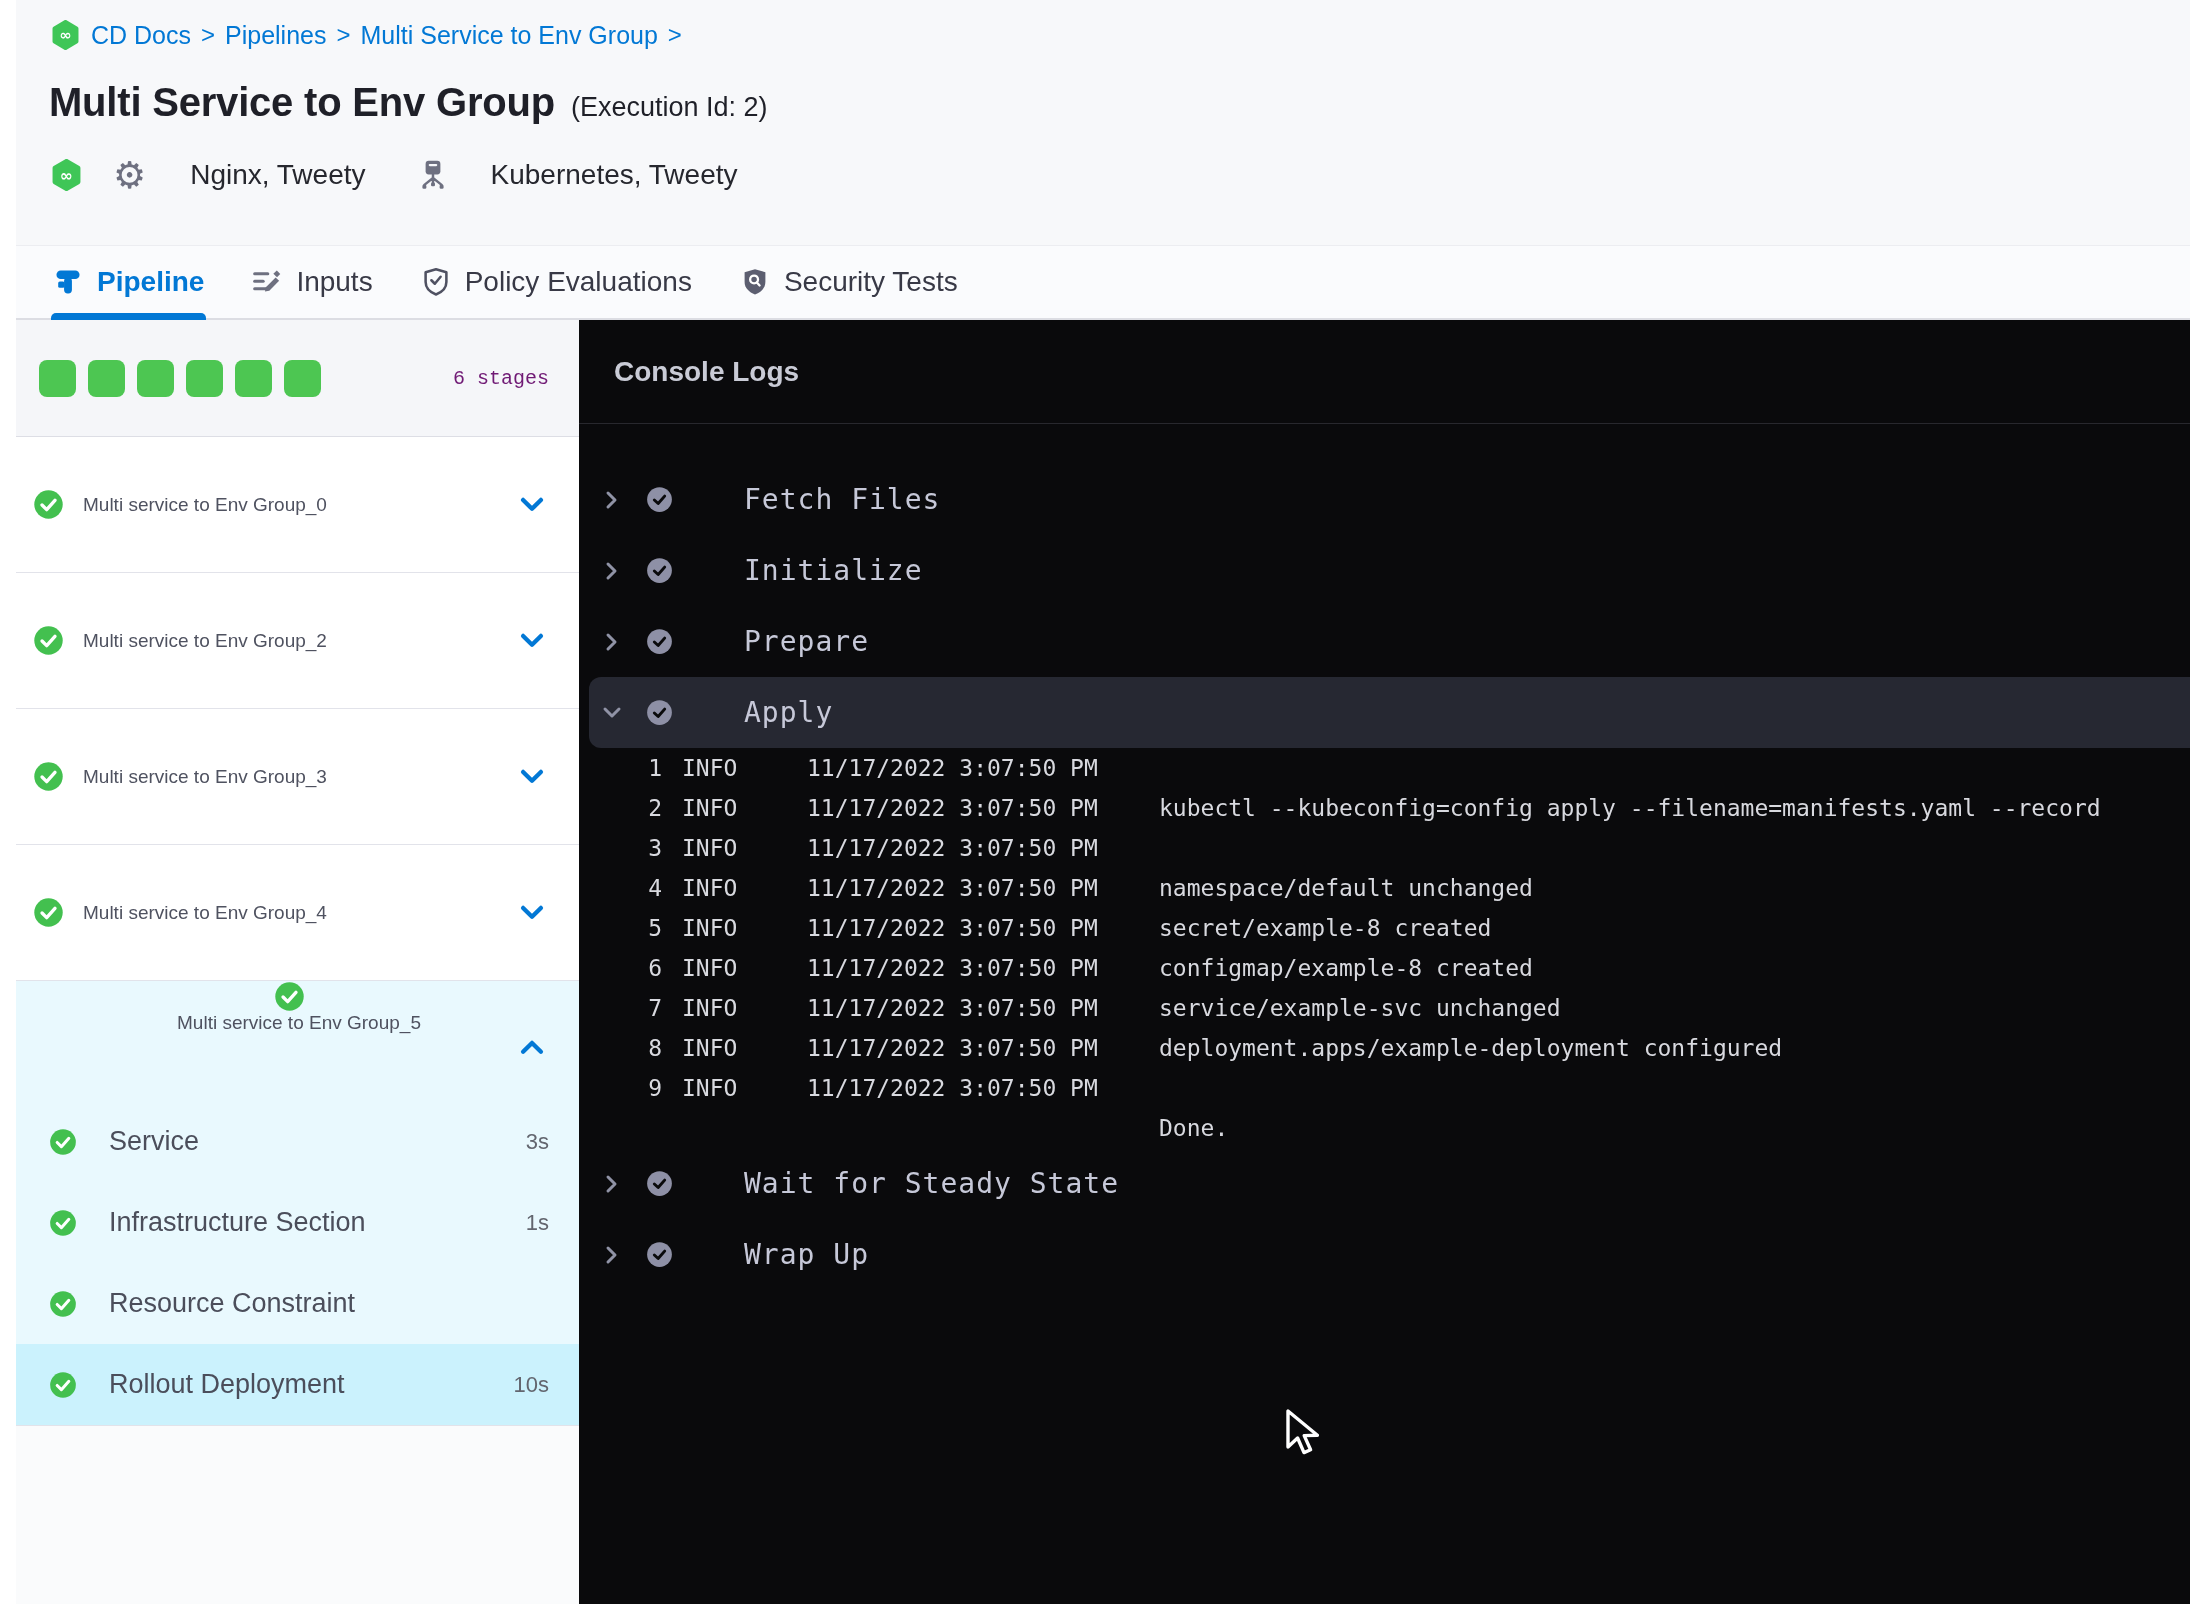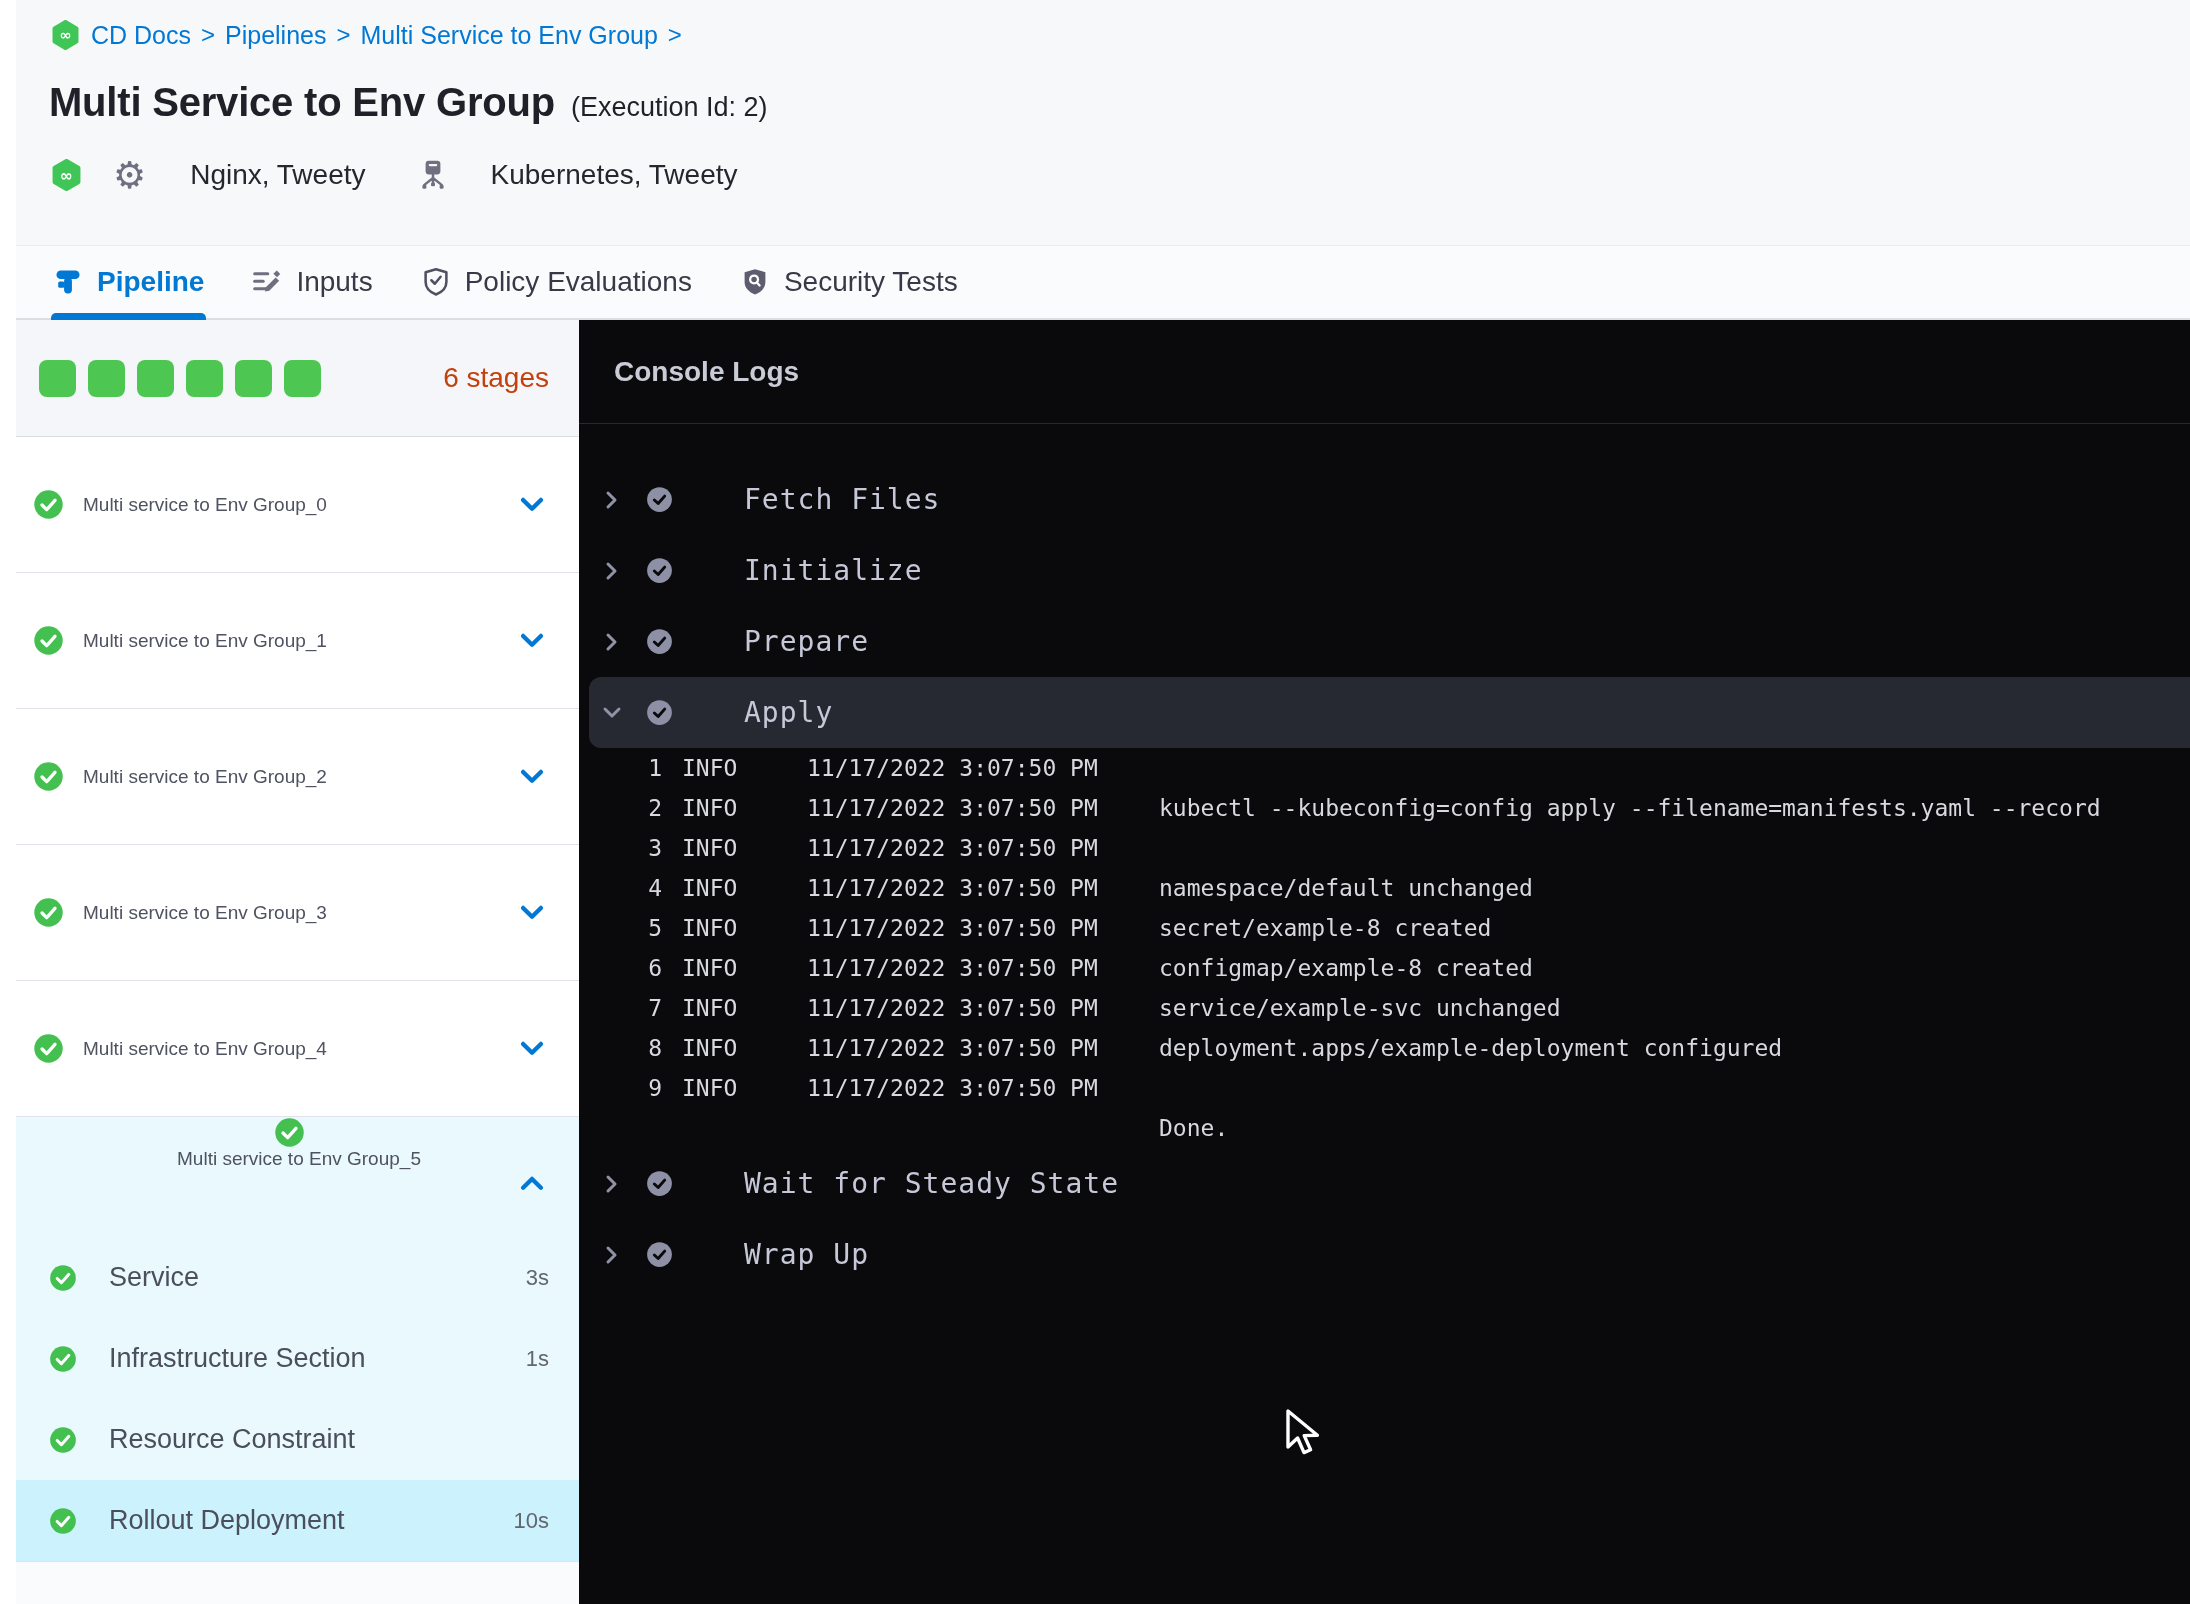--- a/index.html
+++ b/index.html
@@ -28,21 +28,21 @@
   .tab { position:relative; display:flex; align-items:center; gap:14px; font-size:28px; color:#383946; font-weight:500; cursor:pointer; padding:0 2px; }
   .tab.active { color:#0278D5; font-weight:700; }
   .tab.active::after { content:""; position:absolute; left:0; right:0; bottom:-2px; height:7px; background:#0278D5; border-radius:5px 5px 0 0; }
   .tab-icon { width:30px; height:30px; display:inline-flex; }
 
   
   .main { display:flex; height:1284px; }
   .sidebar { width:563px; background:#fff; display:flex; flex-direction:column; }
   .summary { height:117px; background:#F5F6F9; border-bottom:1px solid #DDDEE5; display:flex; align-items:center; padding:0 30px 0 23px; }
   .sq { width:37px; height:37px; border-radius:8px; background:#4DC652; margin-right:12px; }
-  .stage-count { margin-left:auto; font-size:28px; color:#c2410c; }
+  .stage-count { margin-left:auto; font-size:20px; color:#701a75;font-family:Liberation Mono, monospace; }
   .stage { border-bottom:1px solid #E2E3EA; background:#fff; }
   .stage.open { background:#E9F9FE; }
   .stage-row { height:135px; display:flex; align-items:center; padding:0 33px 0 17px; cursor:pointer; }
   .stage.open .stage-row { height:120px;flex-direction:column; }
   .stage-name { margin-left:19px; font-size:19px; color:#4F5260; }
   .stage-chev { margin-left:auto; width:28px; height:28px; }
   .srow { height:81px; display:flex; align-items:center; padding:0 30px 0 33px; cursor:pointer; }
   .srow.selected { background:#CBF2FD; }
   .srow-name { margin-left:32px; font-size:27px; color:#4B4E5B; }
   .srow-dur { margin-left:auto; font-size:22px; color:#63666F; }
@@ -210,35 +210,20 @@
               <svg class="stage-chev" viewBox="0 0 22 22">
                 <path d="M4 7 L11 14 L18 7" fill="none" stroke="#0278D5" stroke-width="3.4" stroke-linecap="round" stroke-linejoin="round"></path>
               </svg>
 
             </div>
             <div class="substeps">
               
             </div>
           </div>
 
-          <div class="stage">
-            <div class="stage-row">
-              <svg width="31" height="31" viewBox="0 0 24 24">
-                <use href="#check-circle"></use>
-              </svg>
-              <span class="stage-name">Multi service to Env Group_1</span>
-              <svg class="stage-chev" viewBox="0 0 22 22">
-                <path d="M4 7 L11 14 L18 7" fill="none" stroke="#0278D5" stroke-width="3.4" stroke-linecap="round" stroke-linejoin="round"></path>
-              </svg>
-
-            </div>
-            <div class="substeps">
-              
-            </div>
-          </div>
 
           <div class="stage">
             <div class="stage-row">
               <svg width="31" height="31" viewBox="0 0 24 24">
                 <use href="#check-circle"></use>
               </svg>
               <span class="stage-name">Multi service to Env Group_2</span>
               <svg class="stage-chev" viewBox="0 0 22 22">
                 <path d="M4 7 L11 14 L18 7" fill="none" stroke="#0278D5" stroke-width="3.4" stroke-linecap="round" stroke-linejoin="round"></path>
               </svg>

